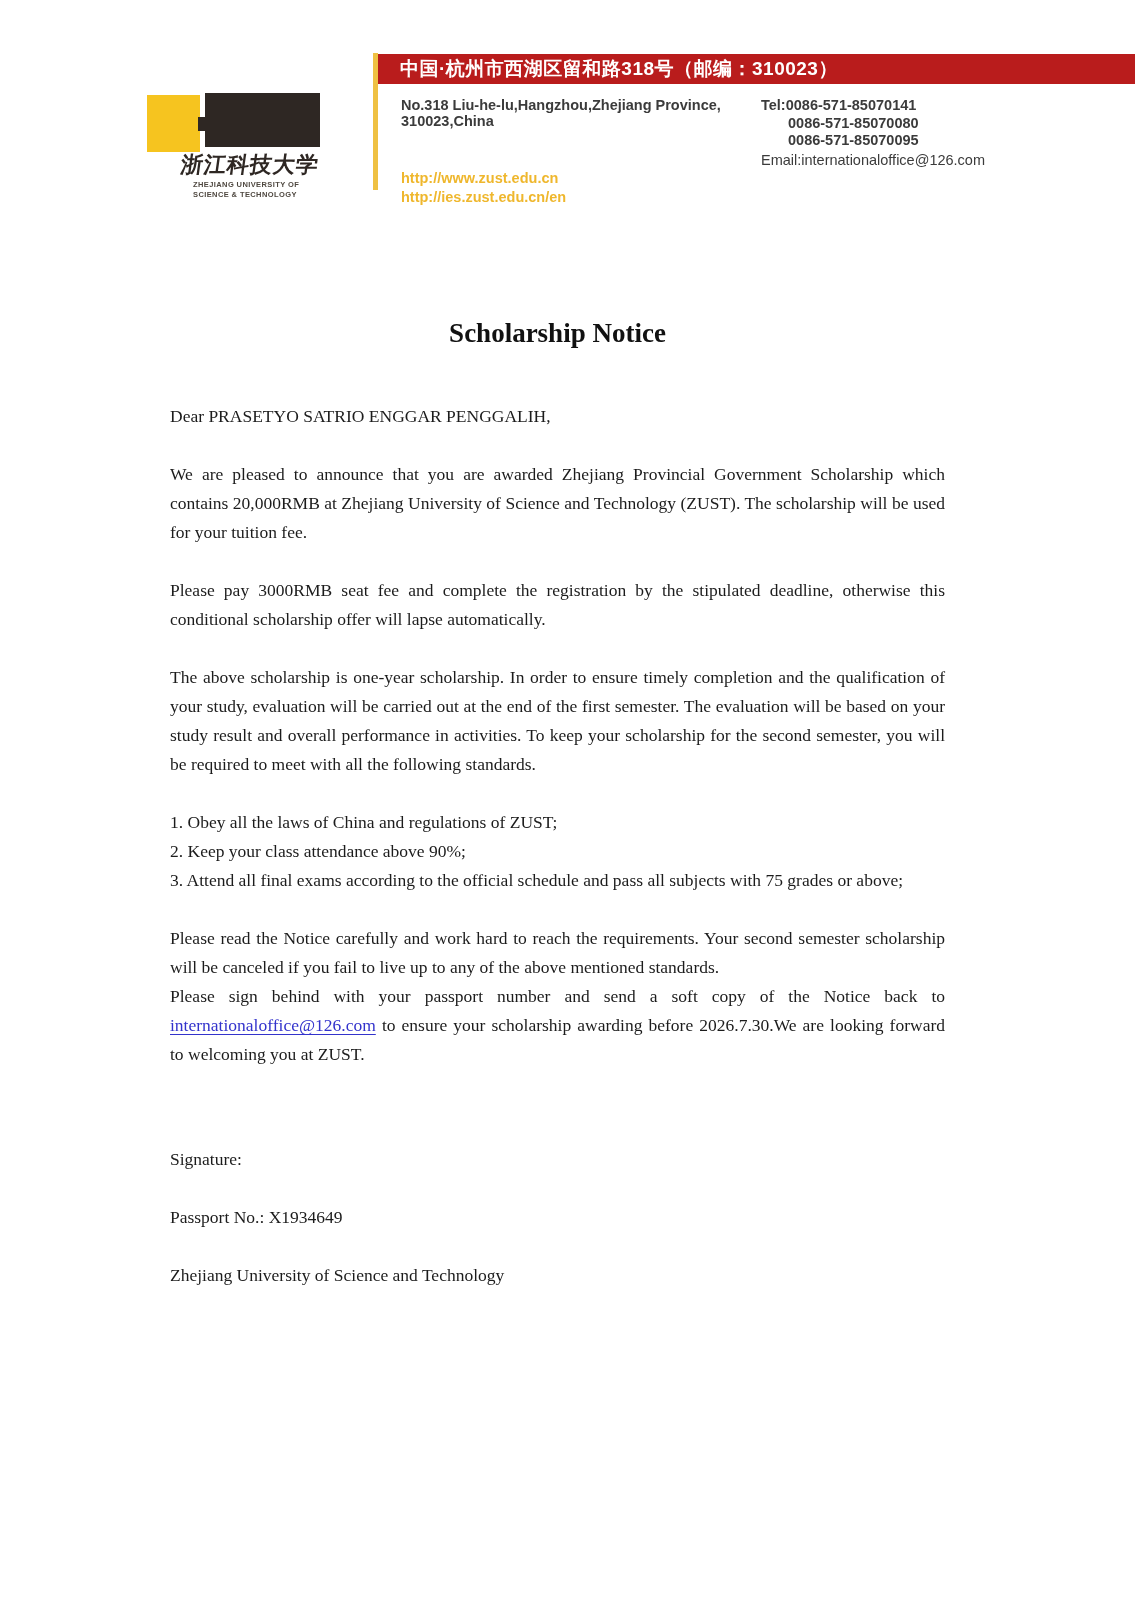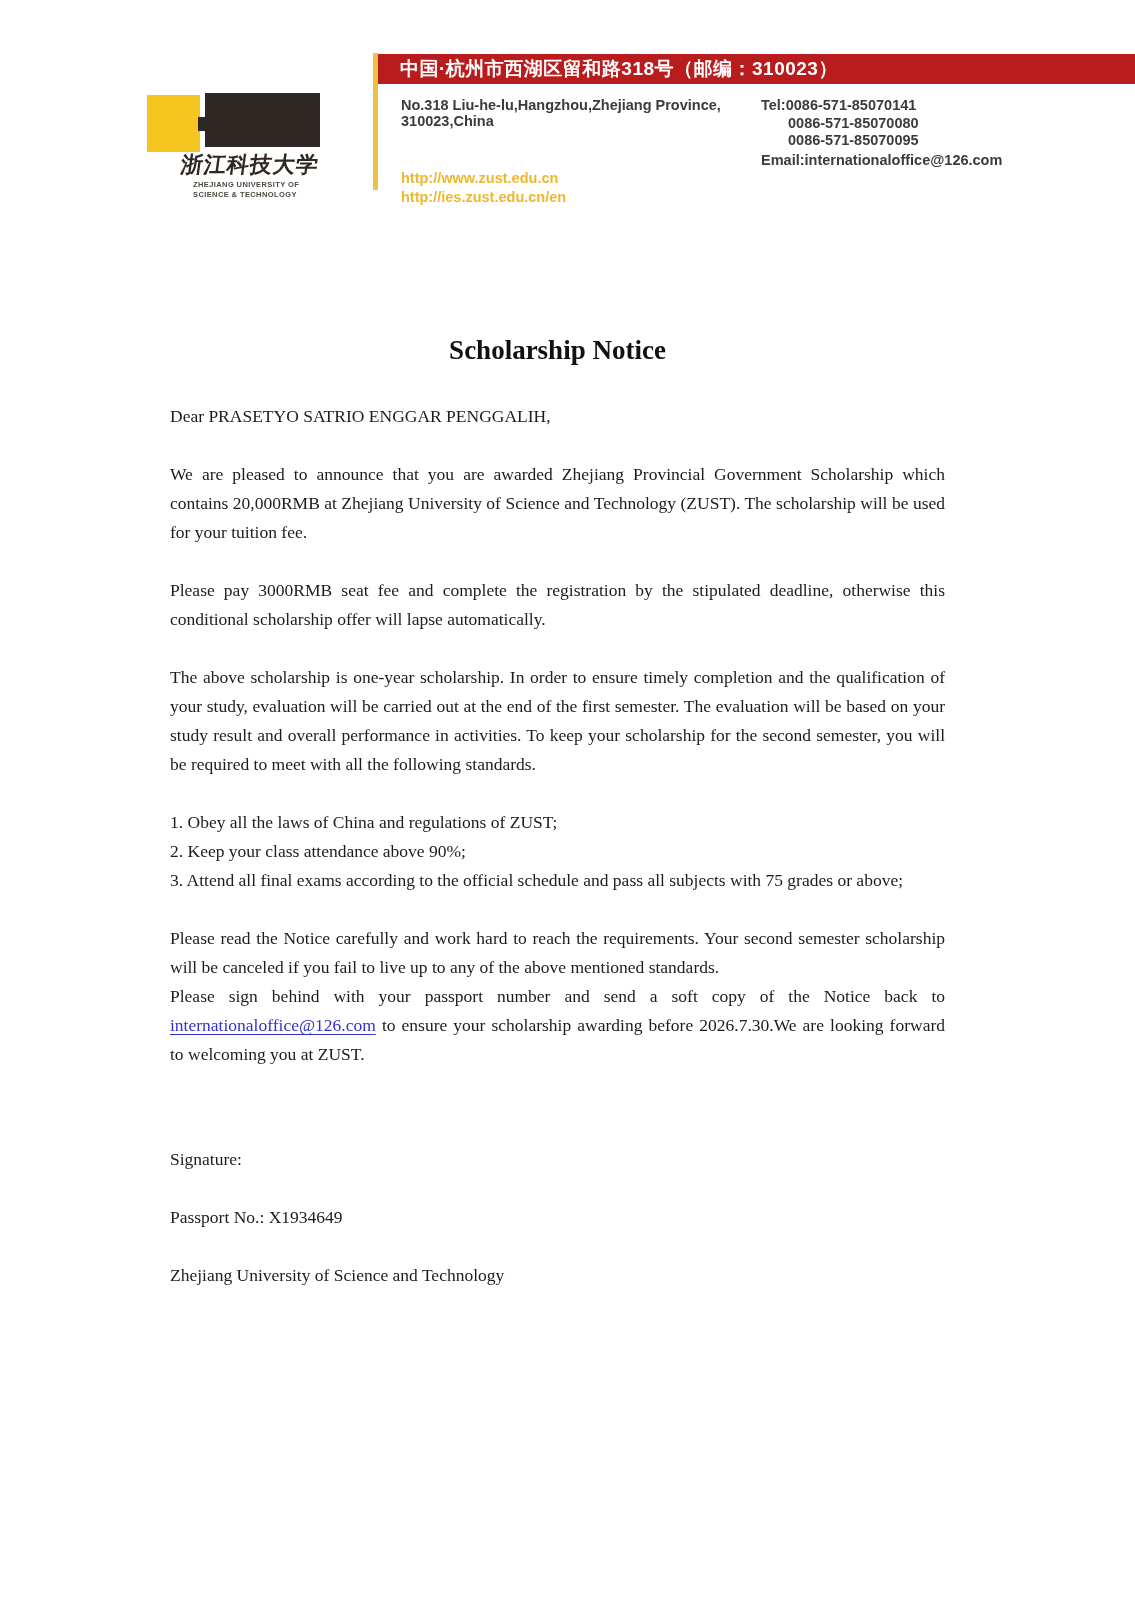--- a/index.html
+++ b/index.html
@@ -49,27 +49,27 @@
     position: absolute; left: 401px; top: 169px;
     font-size: 14.5px; font-weight: 700; color: #EFB72D; line-height: 19px;
   }
   .tel {
     position: absolute; left: 761px; top: 97px;
     font-size: 14.5px; font-weight: 700; color: #3B3B3B; line-height: 17.5px;
   }
   .tel .tel-indent { padding-left: 27px; }
   .email-lh {
     position: absolute; left: 761px; top: 152px;
-    font-size: 14.5px; font-weight: 700; color: #3B3B3B;
+    font-size: 14.5px; font-weight: 400; color: #3B3B3B;
   }
 
   
   .title {
     position: absolute; left: 170px; top: 318px; width: 775px;
-    text-align: center; font-size: 27px; font-weight: 700; color: #111111; margin-top: 17px;
+    text-align: center; font-size: 27px; font-weight: 700; color: #111111;
   }
   .letter {
     position: absolute; left: 170px; top: 402px; width: 775px;
     font-size: 17.5px; line-height: 29px; color: #1c1c1c;
   }
   .letter p { margin: 0; }
   .para { text-align: justify; margin-top: 29px !important; }
   .standards { margin-top: 29px; }
   .standards p { text-align: justify; }
   .closing { margin-top: 29px; }

